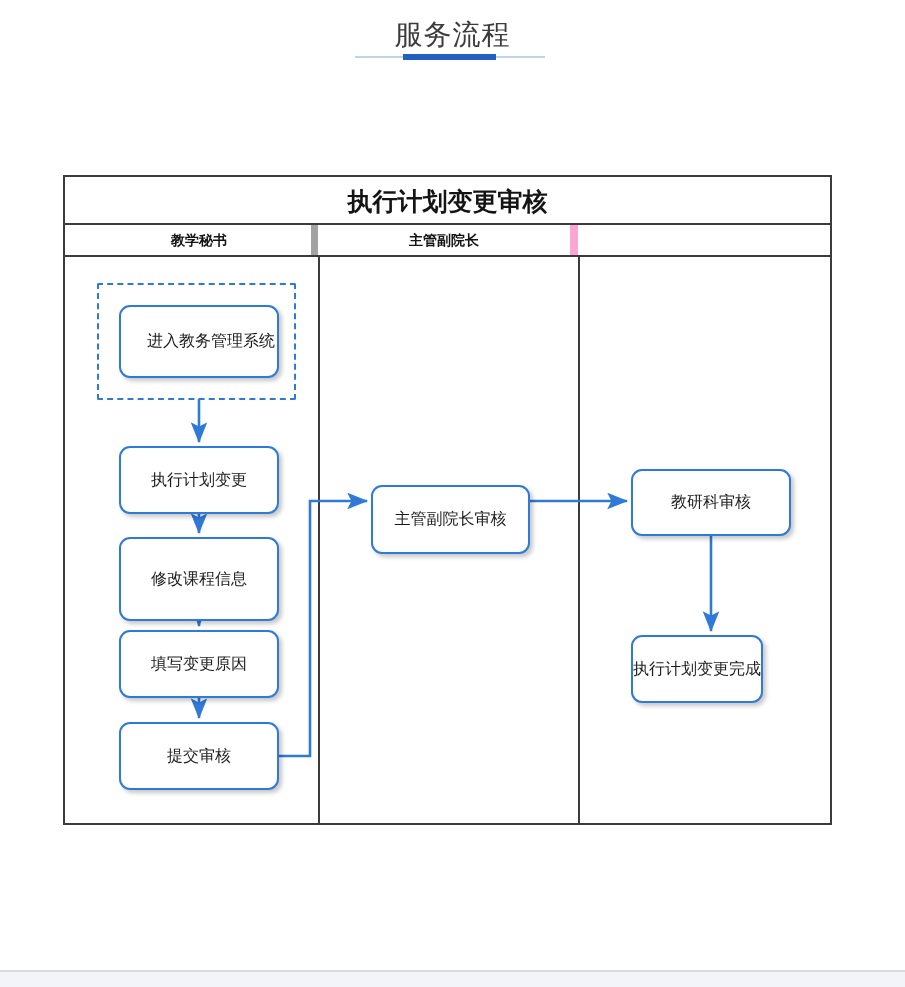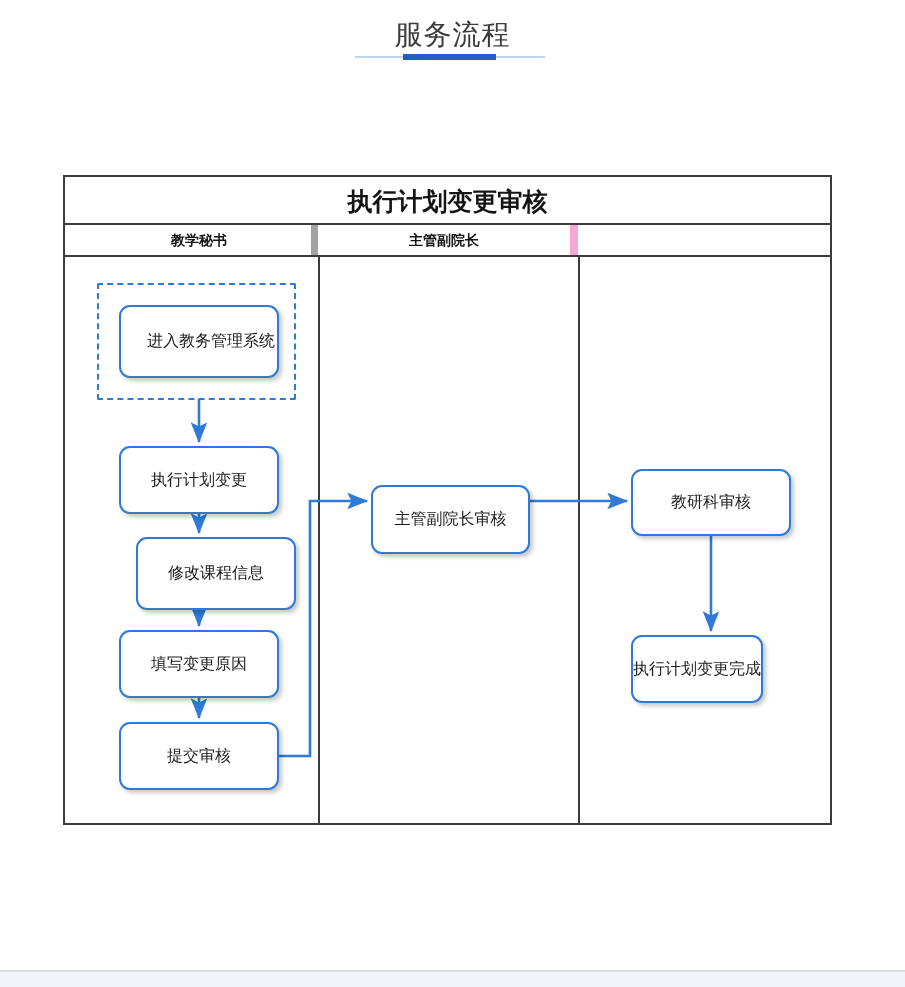--- a/index.html
+++ b/index.html
@@ -205,21 +205,21 @@
       <path d="M279,756 L310,756 L310,501 L367,501"></path>
       <path d="M530,501 L627,501"></path>
       <path d="M711,536 L711,631"></path>
     </g>
   </svg>
 
   <div class="node" style="left:119px;top:305px;width:160px;height:73px;padding-left:24px;">进入教务管理系统</div>
 
   <div class="node" style="left:119px;top:446px;width:160px;height:68px;">执行计划变更</div>
 
-  <div class="node" style="left:136px;top:537px;width:160px;height:73px;">修改课程信息</div>
+  <div class="node" style="left:119px;top:537px;width:160px;height:84px;">修改课程信息</div>
 
   <div class="node" style="left:119px;top:630px;width:160px;height:68px;">填写变更原因</div>
 
   <div class="node" style="left:119px;top:722px;width:160px;height:68px;">提交审核</div>
 
   <div class="node" style="left:371px;top:485px;width:159px;height:69px;">主管副院长审核</div>
 
   <div class="node" style="left:631px;top:469px;width:160px;height:67px;">教研科审核</div>
 
   <div class="node" style="left:631px;top:635px;width:132px;height:68px;">执行计划变更完成</div>

